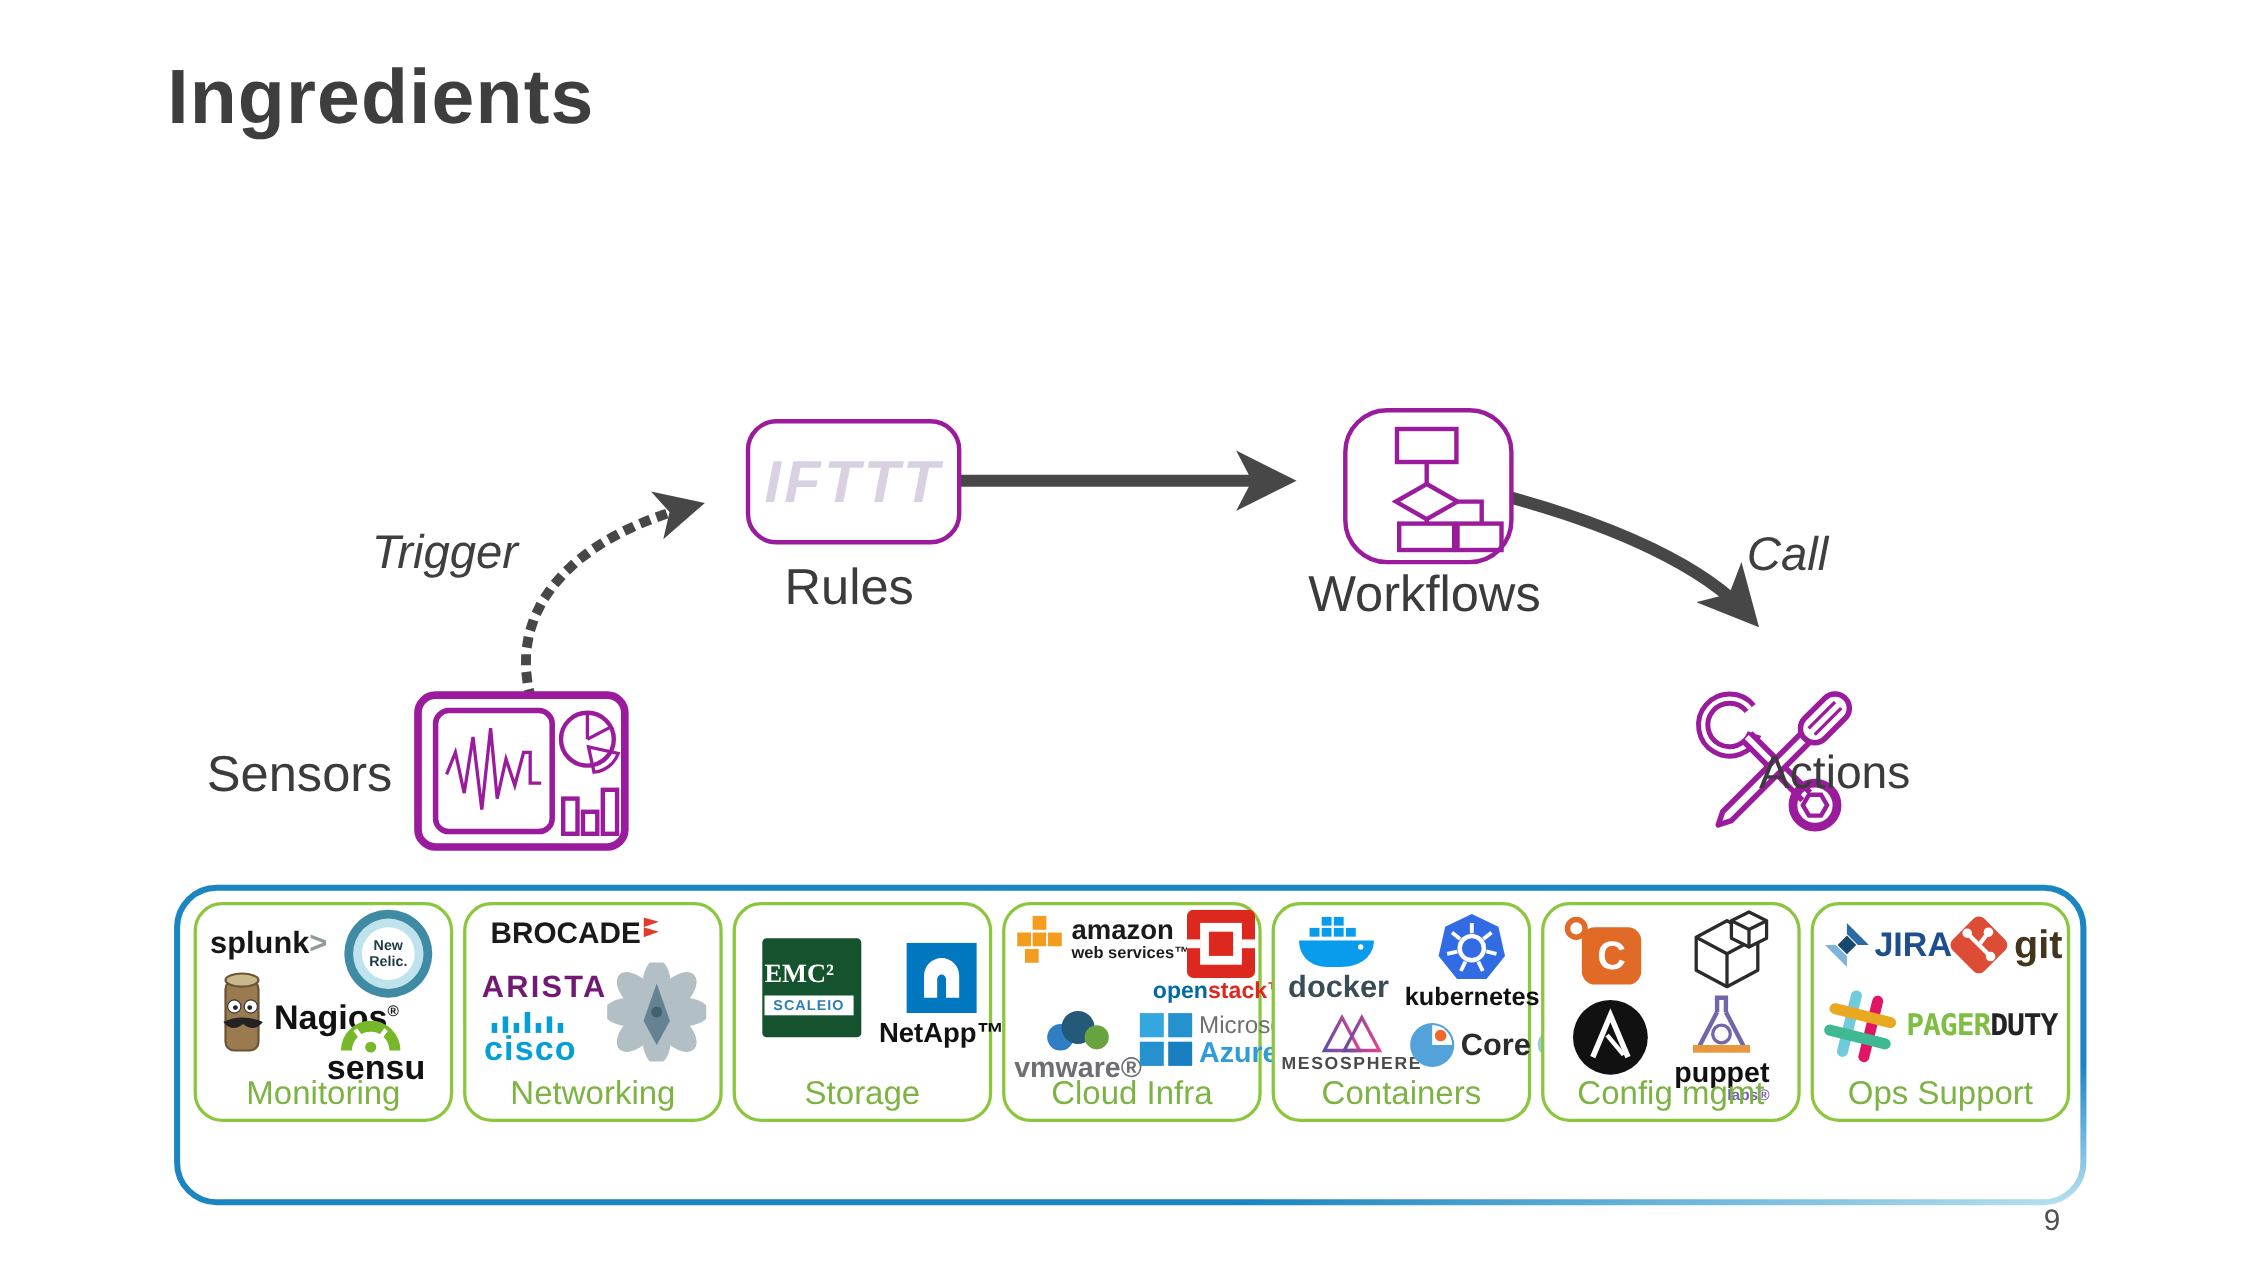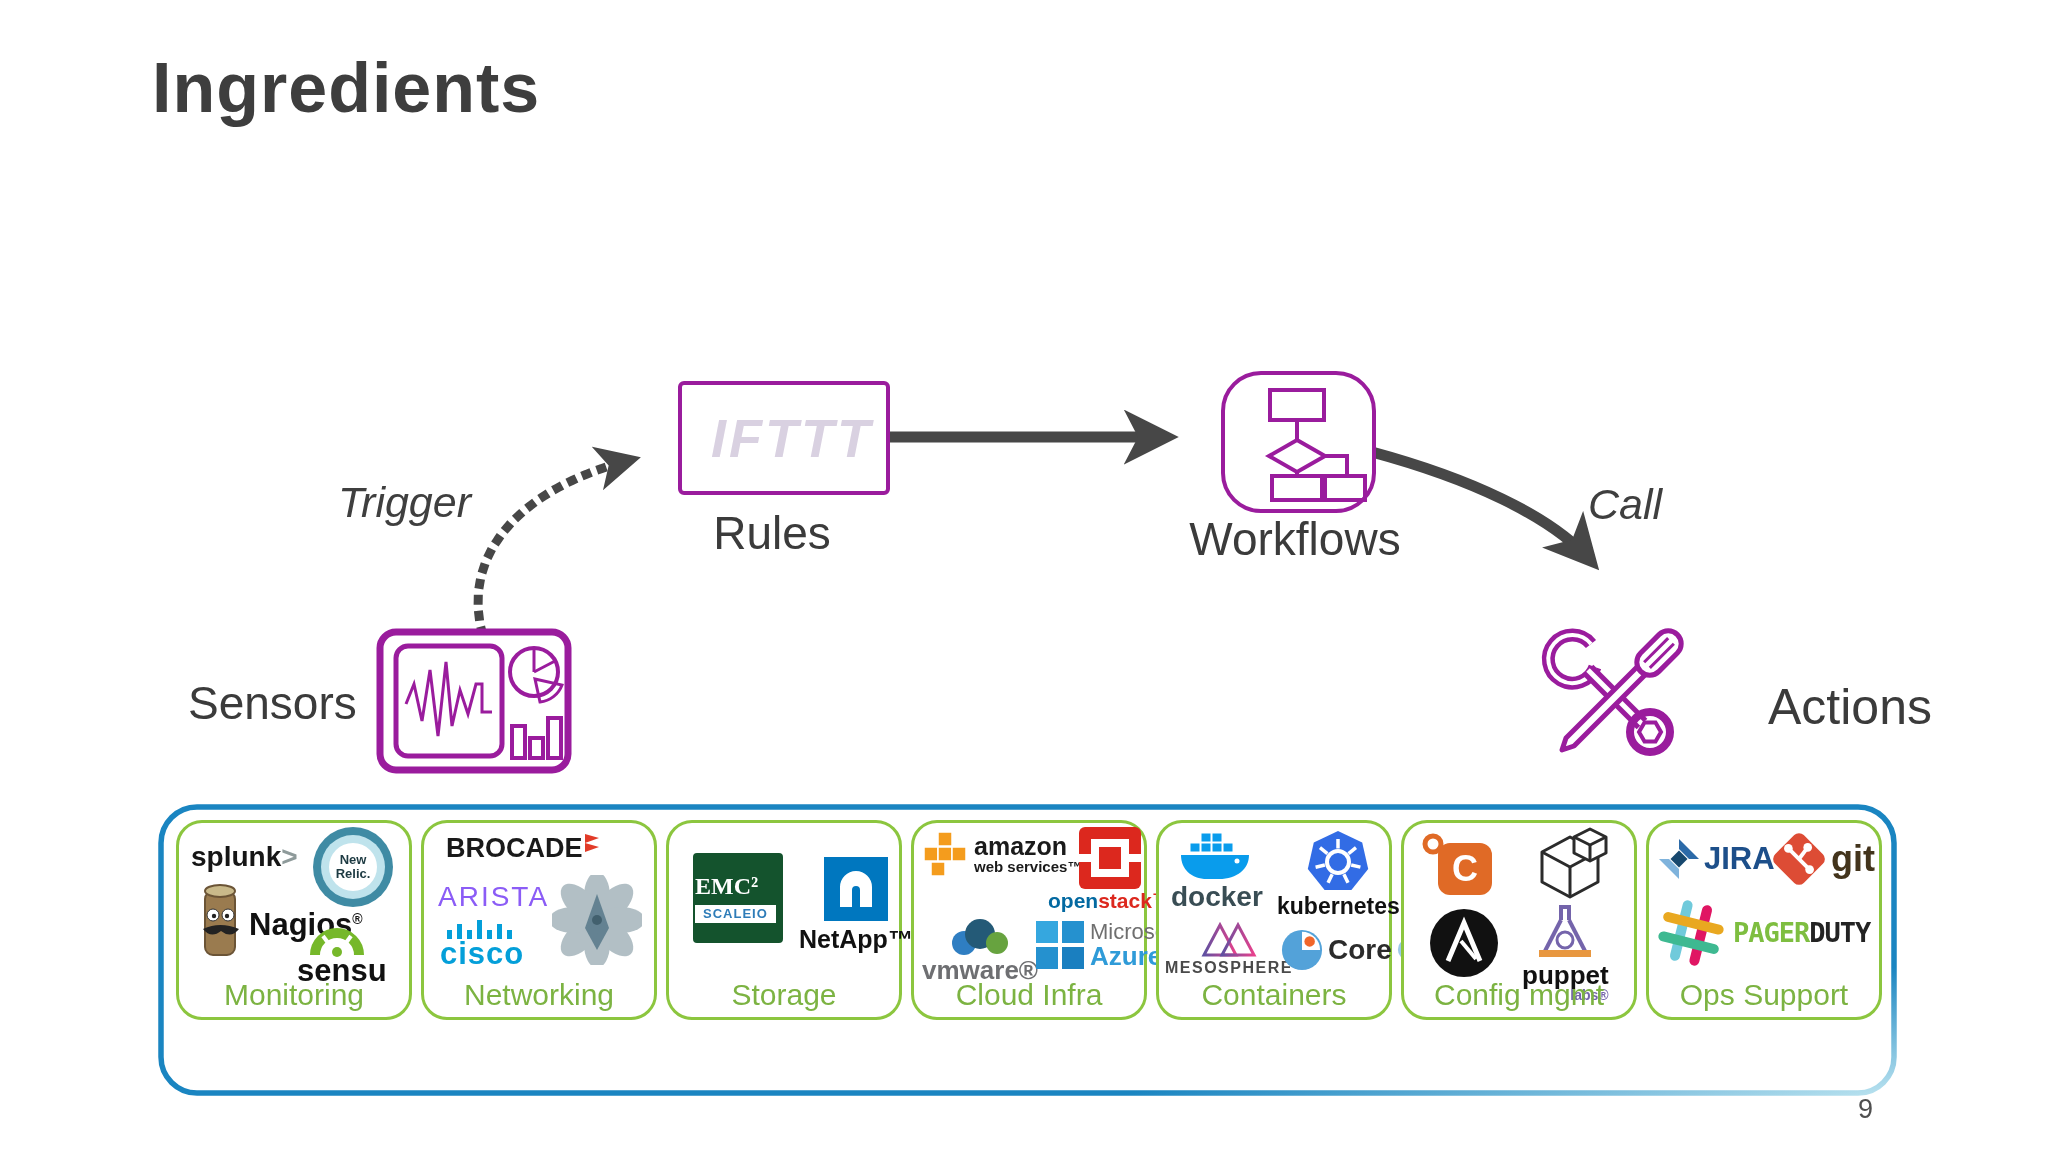--- a/index.html
+++ b/index.html
@@ -4,42 +4,42 @@
 <style>
   html,body{margin:0;padding:0;background:#fff;}
   .slide{position:relative;width:2048px;height:1152px;background:#ffffff;overflow:hidden;
          font-family:"Liberation Sans",sans-serif;color:#3e3e3e;}
   .abs{position:absolute;}
   .title{left:152px;top:48px;font-size:70px;font-weight:600;color:#3e3e3e;letter-spacing:1px;}
   .node-label{font-size:46px;font-weight:500;color:#3b3b3b;}
   .edge-label{font-size:43px;font-style:italic;font-weight:500;color:#3f3f3f;}
   .center{text-align:center;}
   .ifttt-box{left:678px;top:381px;width:188px;height:106px;border:4.5px solid #9a1c9d;
-             border-radius:6px;display:flex;align-items:center;justify-content:center;background:#fff;padding-left:16px;}
+             border-radius:28px;display:flex;align-items:center;justify-content:center;background:#fff;}
   .ifttt-text{font-size:54px;font-style:italic;font-weight:800;color:#d9d1e1;letter-spacing:3px;}
   .wf-box{left:1221px;top:371px;width:147px;height:134px;border:4.5px solid #9a1c9d;
           border-radius:40px;background:#fff;display:flex;align-items:center;justify-content:center;}
   .tiles{left:176px;top:820px;width:1706px;height:200px;display:flex;gap:9px;}
   .tile{flex:1;position:relative;border:3.5px solid #8cc63f;border-radius:26px;background:#fff;}
   .tile-label{position:absolute;left:0;right:0;bottom:5px;text-align:center;
               font-size:30px;font-weight:500;color:#7cb342;}
   .itdom{left:160px;top:1032px;width:1700px;text-align:center;font-size:38px;font-weight:500;color:#2188c6;}
   .pagenum{left:1858px;top:1094px;font-size:27px;color:#4f4f4f;}
   
   .splunk{font-size:28px;font-weight:800;color:#161616;}
   .splunk .caret{color:#8e9a9a;}
   .nr-o{width:80px;height:80px;border-radius:50%;background:#3f8ba4;display:flex;align-items:center;justify-content:center;}
   .nr-m{width:64px;height:64px;border-radius:50%;background:#bfe3ec;display:flex;align-items:center;justify-content:center;}
   .nr-i{width:48px;height:48px;border-radius:50%;background:#fff;display:flex;flex-direction:column;
         align-items:center;justify-content:center;font-size:13px;font-weight:700;color:#1d3a42;line-height:14px;}
   .nagios{font-size:31px;font-weight:900;color:#111;}
   .sup{font-size:14px;vertical-align:super;}
   .sensu-t{font-size:31px;font-weight:900;color:#111;}
   .brocade{font-size:27px;font-weight:800;color:#1a1a1a;display:flex;align-items:flex-start;gap:2px;}
-  .arista{font-size:28px;font-weight:400;color:#8b5cf6;letter-spacing:2px;}
+  .arista{font-size:28px;font-weight:700;color:#701a75;letter-spacing:2px;}
   .cisco-t{font-size:31px;font-weight:800;color:#049fd9;letter-spacing:1px;margin-top:-3px;}
   .emc-block{width:86px;height:86px;background:#14532d;border:2px solid #14532d;border-radius:4px;
              display:flex;flex-direction:column;align-items:flex-start;justify-content:center;gap:5px;}
   .emc-t{font-family:"Liberation Serif",serif;font-size:24px;font-weight:800;color:#fff;}
   .scaleio{background:#fff;color:#2e7cb8;font-size:13px;font-weight:700;letter-spacing:1px;
            padding:2px 8px;line-height:14px;}
   .netapp-t{font-size:25px;font-weight:800;color:#111;margin-top:4px;}
   .aws-t1{font-size:25px;font-weight:800;color:#1a1a1a;line-height:24px;}
   .aws-t2{font-size:15px;font-weight:700;color:#1a1a1a;}
   .os-open{font-size:21px;font-weight:700;color:#0369a1;}
@@ -141,21 +141,21 @@
     <circle cx="118" cy="114" r="20" fill="none" stroke="#9a1c9d" stroke-width="8"></circle>
     <polygon points="129,114 123.5,123.5 112.5,123.5 107,114 112.5,104.5 123.5,104.5" fill="#fff" stroke="#9a1c9d" stroke-width="4"></polygon>
 
     <polygon points="116,54 42,128 30,132 34,120 108,46" fill="#fff" stroke="#9a1c9d" stroke-width="5" stroke-linejoin="round"></polygon>
     <rect x="101" y="22" width="52" height="26" rx="13" transform="rotate(135 127 35)" fill="#fff" stroke="#9a1c9d" stroke-width="5"></rect>
     <g transform="rotate(135 127 35)" stroke="#9a1c9d" stroke-width="3">
       <line x1="110" y1="31" x2="144" y2="31"></line>
       <line x1="110" y1="39" x2="144" y2="39"></line>
     </g>
   </svg>
-  <div class="abs node-label" style="left:1768px;top:678px;font-size:50px">Actions</div>
+  <div class="abs node-label" style="left:1599px;top:678px;font-size:42px">Actions</div>
 
   <div class="abs tiles">
 
     <div class="tile">
       <div class="abs splunk" style="left:12px;top:18px">
         <span>splunk</span><span class="caret">&gt;</span>
       </div>
       <div class="abs nr-o" style="left:134px;top:4px">
         <div class="nr-m">
             <div class="nr-i">

